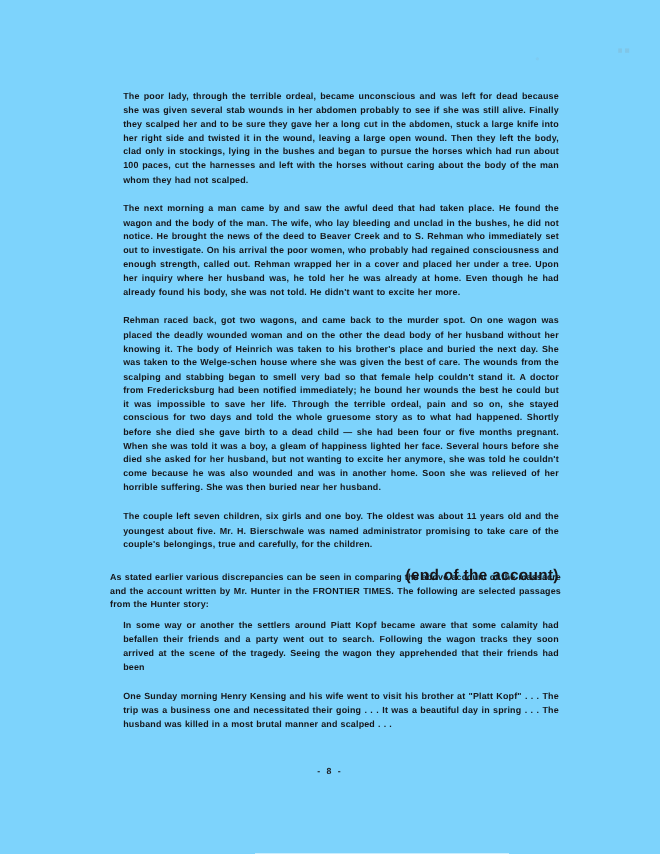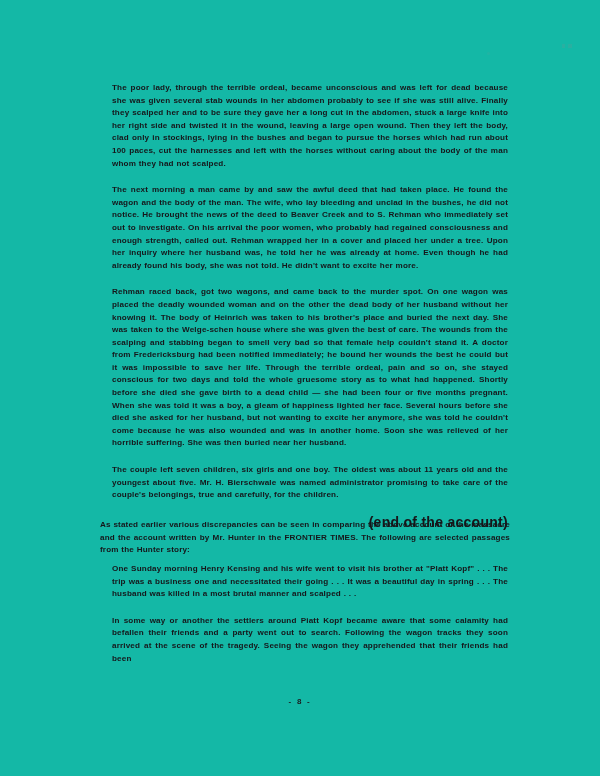--- a/index.html
+++ b/index.html
@@ -8,21 +8,21 @@
     padding: 0;
     background: #ffffff;
   }
   body {
     font-family: "Liberation Sans", sans-serif;
   }
   .page {
     position: relative;
     width: 600px;
     height: 776px;
-    background: #14b8a6;
+    background: #7dd3fc;
     overflow: hidden;
     box-sizing: border-box;
   }
   
   .scan-artifact {
     position: absolute;
     top: 44px;
     right: 28px;
     width: 10px;
     height: 4px;
@@ -115,19 +115,19 @@
     <p class="para">Rehman raced back, got two wagons, and came back to the murder spot. On one wagon was placed the deadly wounded woman and on the other the dead body of her husband without her knowing it. The body of Heinrich was taken to his brother's place and buried the next day. She was taken to the Welge-schen house where she was given the best of care. The wounds from the scalping and stabbing began to smell very bad so that female help couldn't stand it. A doctor from Fredericksburg had been notified immediately; he bound her wounds the best he could but it was impossible to save her life. Through the terrible ordeal, pain and so on, she stayed conscious for two days and told the whole gruesome story as to what had happened. Shortly before she died she gave birth to a dead child — she had been four or five months pregnant. When she was told it was a boy, a gleam of happiness lighted her face. Several hours before she died she asked for her husband, but not wanting to excite her anymore, she was told he couldn't come because he was also wounded and was in another home. Soon she was relieved of her horrible suffering. She was then buried near her husband.</p>
     <p class="para">The couple left seven children, six girls and one boy. The oldest was about 11 years old and the youngest about five. Mr. H. Bierschwale was named administrator promising to take care of the couple's belongings, true and carefully, for the children.</p>
     <p class="endnote">(end of the account)</p>
   </div>
 
   <div class="outdent-block">
     <p class="para">As stated earlier various discrepancies can be seen in comparing the above account of the massacre and the account written by Mr. Hunter in the FRONTIER TIMES. The following are selected passages from the Hunter story:</p>
   </div>
 
   <div class="tail-block">
+    <p class="para">In some way or another the settlers around Piatt Kopf became aware that some calamity had befallen their friends and a party went out to search. Following the wagon tracks they soon arrived at the scene of the tragedy. Seeing the wagon they apprehended that their friends had been</p>
     <p class="para">One Sunday morning Henry Kensing and his wife went to visit his brother at "Platt Kopf" . . . The trip was a business one and necessitated their going . . . It was a beautiful day in spring . . . The husband was killed in a most brutal manner and scalped . . .</p>
-    <p class="para">In some way or another the settlers around Piatt Kopf became aware that some calamity had befallen their friends and a party went out to search. Following the wagon tracks they soon arrived at the scene of the tragedy. Seeing the wagon they apprehended that their friends had been</p>
   </div>
 
   <div class="page-number">- 8 -</div>
 
 </div>
 
 </body></html>

